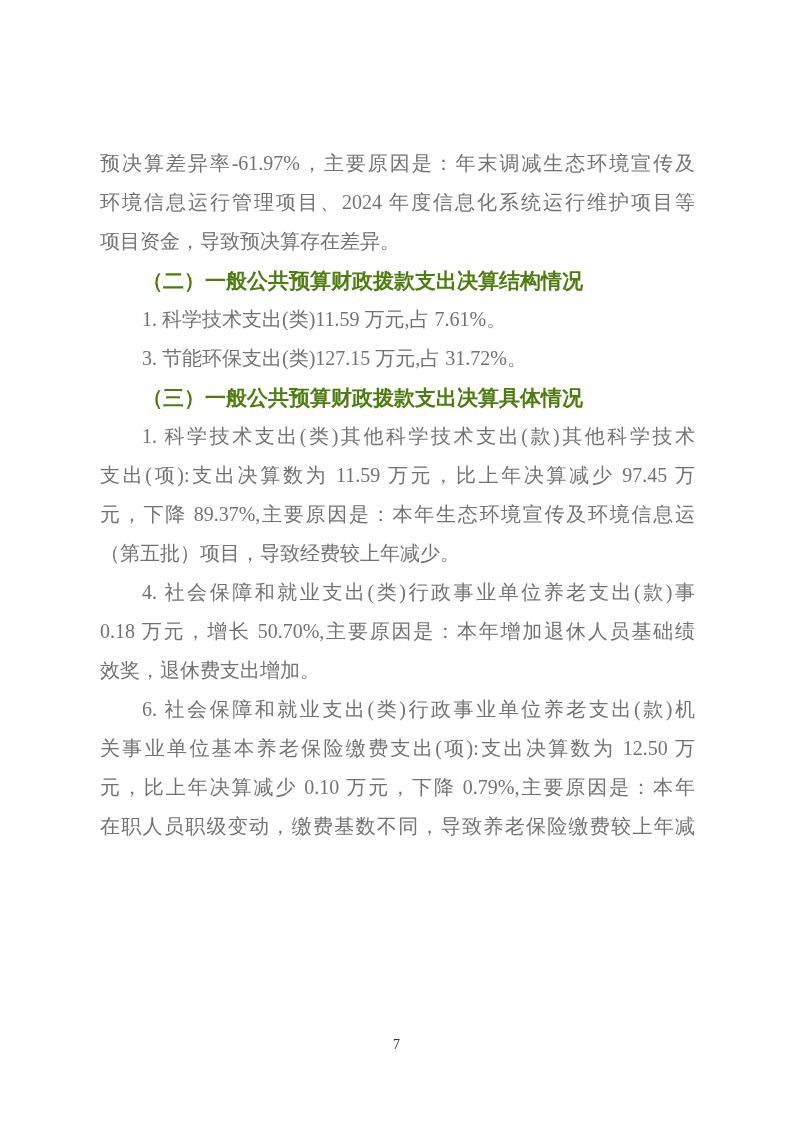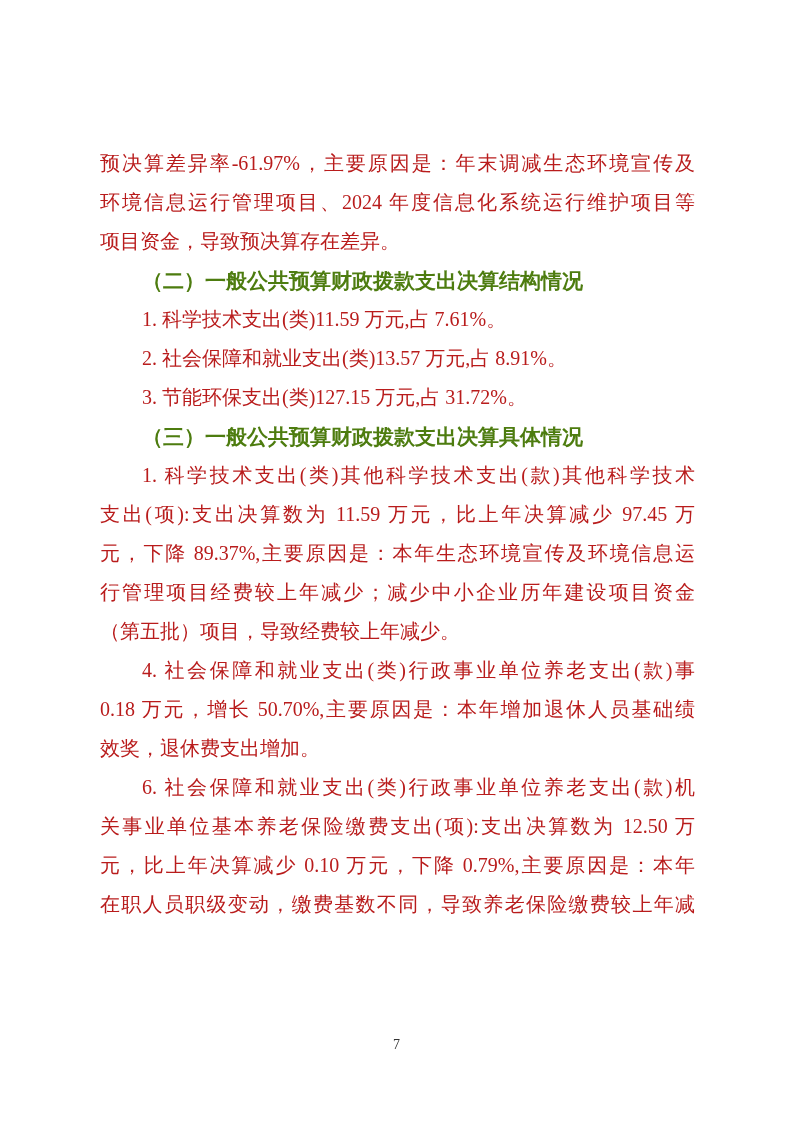--- a/index.html
+++ b/index.html
@@ -23,21 +23,21 @@
     position: absolute;
     left: 100px;
     top: 144px;
     width: 595px;
   }
   .line {
     height: 39px;
     max-height: 39px;
     line-height: 39px;
     font-size: 20px;
-    color: #b91c1c;
+    color: #737373;
     overflow: hidden;
     text-align: left;
     font-family: "Liberation Serif", "DejaVu Serif", serif;
   }
   .line.fill {
     text-align: justify;
     text-align-last: justify;
   }
   .line.indent {
     text-indent: 42px;
@@ -64,27 +64,25 @@
 </head>
 <body>
 
 <div class="page">
   <div class="text-area" id="text-area">
       <div class="line fill">预决算差异率-61.97%，主要原因是：年末调减生态环境宣传及</div>
       <div class="line fill">环境信息运行管理项目、2024 年度信息化系统运行维护项目等</div>
       <div class="line">项目资金，导致预决算存在差异。</div>
       <div class="line heading indent">（二）一般公共预算财政拨款支出决算结构情况</div>
       <div class="line indent">1. 科学技术支出(类)11.59 万元,占 7.61%。</div>
-      <div class="line indent">2. 社会保障和就业支出(类)13.57 万元,占 8.91%。</div>
       <div class="line indent">3. 节能环保支出(类)127.15 万元,占 31.72%。</div>
       <div class="line heading indent">（三）一般公共预算财政拨款支出决算具体情况</div>
       <div class="line indent fill">1. 科学技术支出(类)其他科学技术支出(款)其他科学技术</div>
       <div class="line fill">支出(项):支出决算数为 11.59 万元，比上年决算减少 97.45 万</div>
       <div class="line fill">元，下降 89.37%,主要原因是：本年生态环境宣传及环境信息运</div>
-      <div class="line fill">行管理项目经费较上年减少；减少中小企业历年建设项目资金</div>
       <div class="line">（第五批）项目，导致经费较上年减少。</div>
       <div class="line indent fill">4. 社会保障和就业支出(类)行政事业单位养老支出(款)事</div>
       <div class="line fill">0.18 万元，增长 50.70%,主要原因是：本年增加退休人员基础绩</div>
       <div class="line">效奖，退休费支出增加。</div>
       <div class="line indent fill">6. 社会保障和就业支出(类)行政事业单位养老支出(款)机</div>
       <div class="line fill">关事业单位基本养老保险缴费支出(项):支出决算数为 12.50 万</div>
       <div class="line fill">元，比上年决算减少 0.10 万元，下降 0.79%,主要原因是：本年</div>
       <div class="line fill">在职人员职级变动，缴费基数不同，导致养老保险缴费较上年减</div>
     </div>
   <div class="page-number">7</div>

